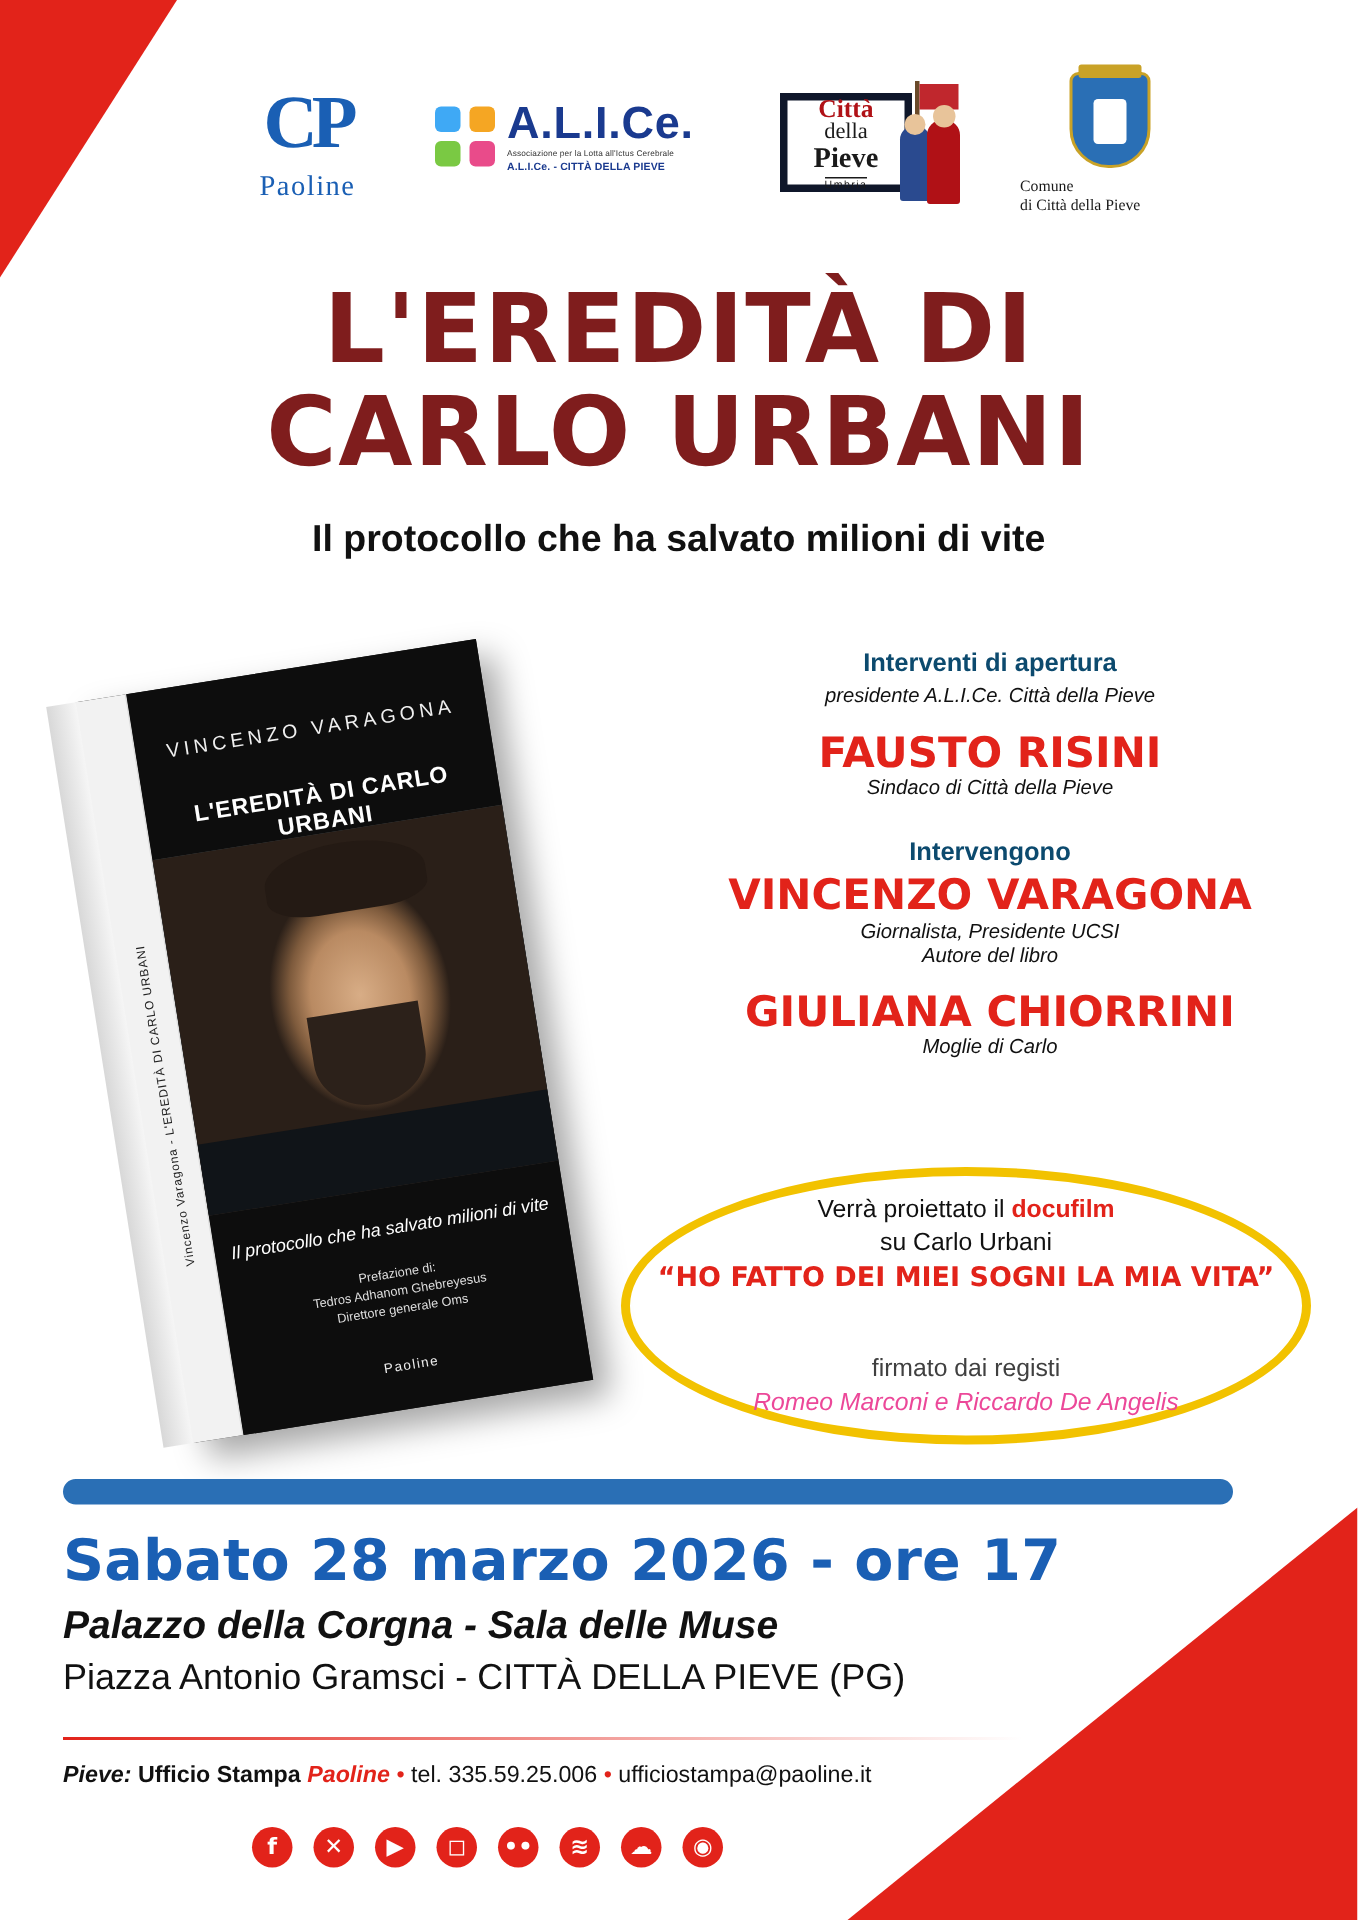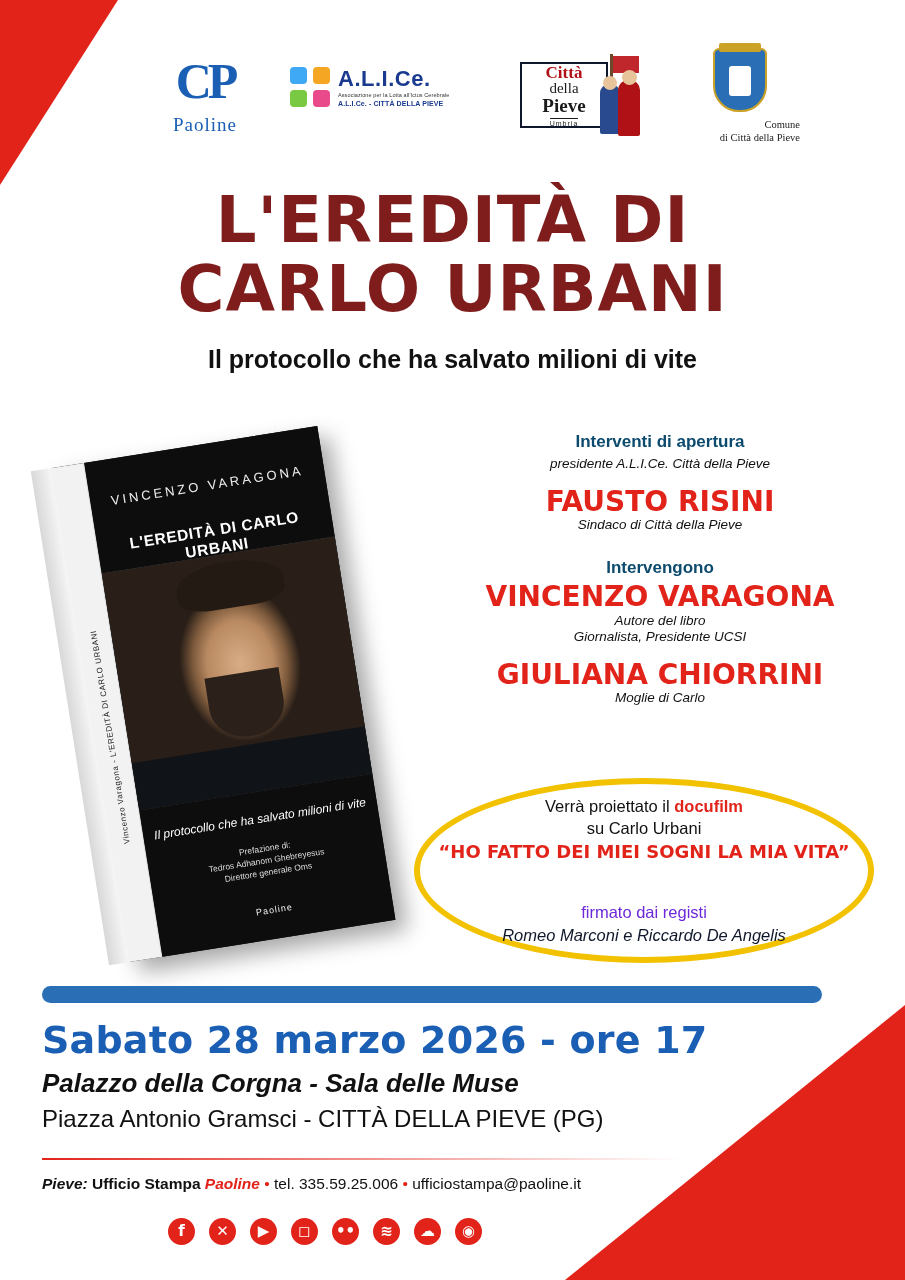--- a/index.html
+++ b/index.html
@@ -50,45 +50,45 @@
     font-size: 19px; color: #1a5fb4; letter-spacing: 1px; margin-top: 8px;
     font-family: "Liberation Serif", serif;
   }
   .logo-alice { width: 200px; padding-top: 18px; display: flex; align-items: center; gap: 8px;}
   .alice-puzzle { width: 40px; height: 40px; position: relative; flex: 0 0 auto;}
   .alice-puzzle i { position: absolute; width: 17px; height: 17px; border-radius: 4px; display:block;}
   .alice-puzzle i:nth-child(1){ left:0; top:0; background:#3fa9f5;}
   .alice-puzzle i:nth-child(2){ right:0; top:0; background:#f5a623;}
   .alice-puzzle i:nth-child(3){ left:0; bottom:0; background:#7ac943;}
   .alice-puzzle i:nth-child(4){ right:0; bottom:0; background:#e94b8a;}
-  .alice-text .t1 { font-size: 22px; font-weight: bold; color: #1a3a8f; letter-spacing: .5px; }
+  .alice-text .t1 { font-size: 30px; font-weight: bold; color: #1a3a8f; letter-spacing: .5px; }
   .alice-text .t2 { font-size: 5.5px; color: #333; letter-spacing: .1px; line-height: 1.35; }
   .alice-text .t3 { font-size: 7px; font-weight: bold; color: #1a3a8f; letter-spacing: .1px; margin-top:1px;}
   .logo-citta {
     width: 130px; height: 90px; position: relative; margin-top: 6px;
   }
   .citta-box {
     position: absolute; left: 0; top: 8px; width: 88px; height: 66px;
-    border: 2px solid #0f172a; background: #fff;
+    border: 5px solid #0f172a; background: #fff;
     display: flex; flex-direction: column; align-items: center; justify-content: center;
   }
   .citta-box .c1 { font-family: "Liberation Serif", serif; font-size: 17px; color: #b01116; font-weight: bold; line-height: 1;}
   .citta-box .c2 { font-family: "Liberation Serif", serif; font-size: 15px; color: #1a1a1a; line-height: 1;}
   .citta-box .c3 { font-family: "Liberation Serif", serif; font-size: 19px; color: #1a1a1a; font-weight: bold; line-height: 1;}
   .citta-box .c4 { font-size: 7px; color: #1a1a1a; letter-spacing: 1px; border-top: 1px solid #1a1a1a; margin-top: 3px; padding-top: 1px;}
   .citta-fig {
     position: absolute; right: 6px; top: 0; width: 46px; height: 84px;
   }
   .citta-fig .pole { position:absolute; left: 12px; top: 0; width: 3px; height: 40px; background:#6a4a2a;}
   .citta-fig .flag { position:absolute; left: 15px; top: 2px; width: 26px; height: 17px; background:#c0272d;}
   .citta-fig .p1 { position:absolute; left: 2px; top: 30px; width: 20px; height: 50px; background:#2a4a8f; border-radius: 9px 9px 2px 2px;}
   .citta-fig .p2 { position:absolute; left: 20px; top: 26px; width: 22px; height: 56px; background:#b01116; border-radius: 10px 10px 2px 2px;}
   .citta-fig .h1 { position:absolute; left: 5px; top: 22px; width: 14px; height: 14px; border-radius: 50%; background:#e8c49a;}
   .citta-fig .h2 { position:absolute; left: 24px; top: 16px; width: 15px; height: 15px; border-radius: 50%; background:#e8c49a;}
-  .logo-comune { width: 120px; text-align: right; }
+  .logo-comune { width: 120px; text-align: left; }
   .comune-shield {
     width: 54px; height: 64px; margin: 0 auto;
     background: #2a6fb5;
     border: 2px solid #c9a227;
     border-radius: 6px 6px 26px 26px;
     position: relative;
   }
   .comune-shield .inner {
     position: absolute; left: 50%; top: 16px; transform: translateX(-50%);
     width: 22px; height: 30px; background: #fff; border-radius: 3px;
@@ -203,22 +203,22 @@
     position: absolute; left: 414px; top: 778px; width: 460px; height: 185px;
     border: 6px solid #f2c200;
     border-radius: 50%;
     display:flex; align-items:center; justify-content:center;
   }
   .oval-inner { text-align:center; line-height: 1.38; width: 96%; }
   .ov1 { font-size: 16.5px; color:#111; }
   .ov1 b { color:#e2231a; }
   .ov2 { font-size: 16.5px; color:#111; }
   .ov3 { font-size: 18px; color:#e2231a; font-weight: bold; font-family:"DejaVu Sans", sans-serif;}
-  .ov4 { font-size: 16.5px; color:#6d28d9;margin-top:36px; }
-  .ov5 { font-size: 16.5px; color:#0f172a; font-style: italic; }
+  .ov4 { font-size: 16.5px; color:#404040;margin-top:36px; }
+  .ov5 { font-size: 16.5px; color:#ec4899; font-style: italic; }
 
   
   .blue-bar {
     position: absolute; left: 42px; top: 986px; width: 780px; height: 17px;
     background: #2a6fb5; border-radius: 9px;
   }
   .datetime {
     position: absolute; left: 42px; top: 1018px; width: 700px;
   }
   .dt-main {
@@ -357,22 +357,22 @@
       <div class="sp-name">FAUSTO RISINI</div>
       <div class="sp-role">Sindaco di Città della Pieve</div>
     </div>
 
     <div class="sp-gap-lg"></div>
 
     <div class="sp-lead">Intervengono</div>
 
     <div>
       <div class="sp-name">VINCENZO VARAGONA</div>
+      <div class="sp-role">Giornalista, Presidente UCSI</div>
       <div class="sp-role">Autore del libro</div>
-      <div class="sp-role">Giornalista, Presidente UCSI</div>
     </div>
 
     <div class="sp-gap"></div>
 
     <div>
       <div class="sp-name">GIULIANA CHIORRINI</div>
       <div class="sp-role">Moglie di Carlo</div>
     </div>
   </div>
 

